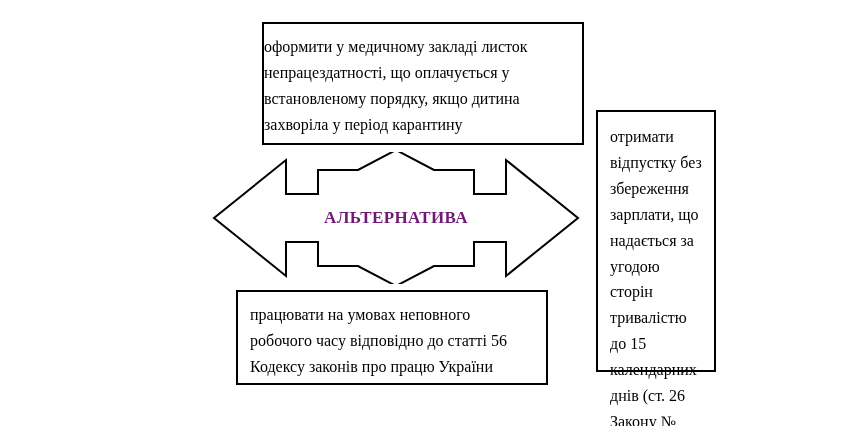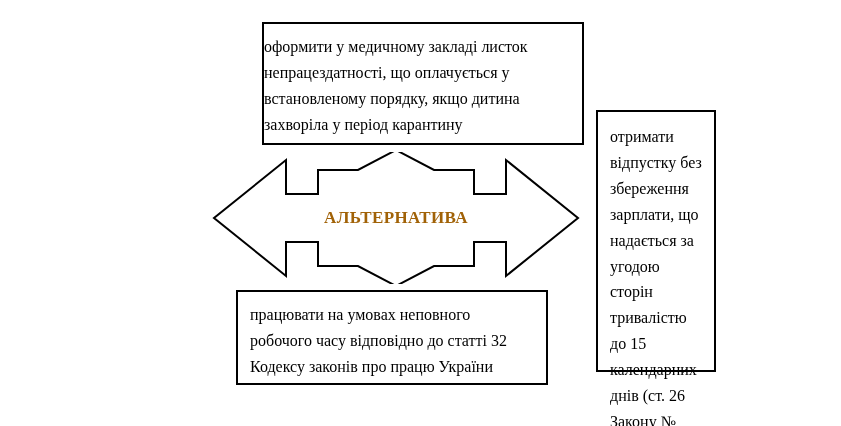--- a/index.html
+++ b/index.html
@@ -74,35 +74,35 @@
     top: 152px;
     width: 380px;
     height: 132px;
     display: flex;
     align-items: center;
     justify-content: center;
     font-family: "Liberation Serif", serif;
     font-size: 17px;
     font-weight: bold;
     letter-spacing: 0.4px;
-    color: #a16207;
+    color: #701a75;
     pointer-events: none;
   }
 </style>
 </head>
 <body>
 
 <div id="canvas">
 
   <div class="box" id="box-top">оформити у медичному закладі листок непрацездатності, що оплачується у встановленому порядку, якщо дитина захворіла у період карантину</div>
 
 
   <div class="box" id="box-right">отримати відпустку без збереження зарплати, що надається за угодою сторін тривалістю до 15 календарних днів (ст. 26 Закону № 504)</div>
 
-  <div class="box" id="box-bottom">працювати на умовах неповного робочого часу відповідно до статті 32 Кодексу законів про працю України</div>
+  <div class="box" id="box-bottom">працювати на умовах неповного робочого часу відповідно до статті 56 Кодексу законів про працю України</div>
 
   <div id="arrow-shape">
     <svg viewBox="0 0 380 132" xmlns="http://www.w3.org/2000/svg">
       <path d="M 112 42
                L 112 18
                L 152 18
                L 190 -2
                L 228 18
                L 268 18
                L 268 42

